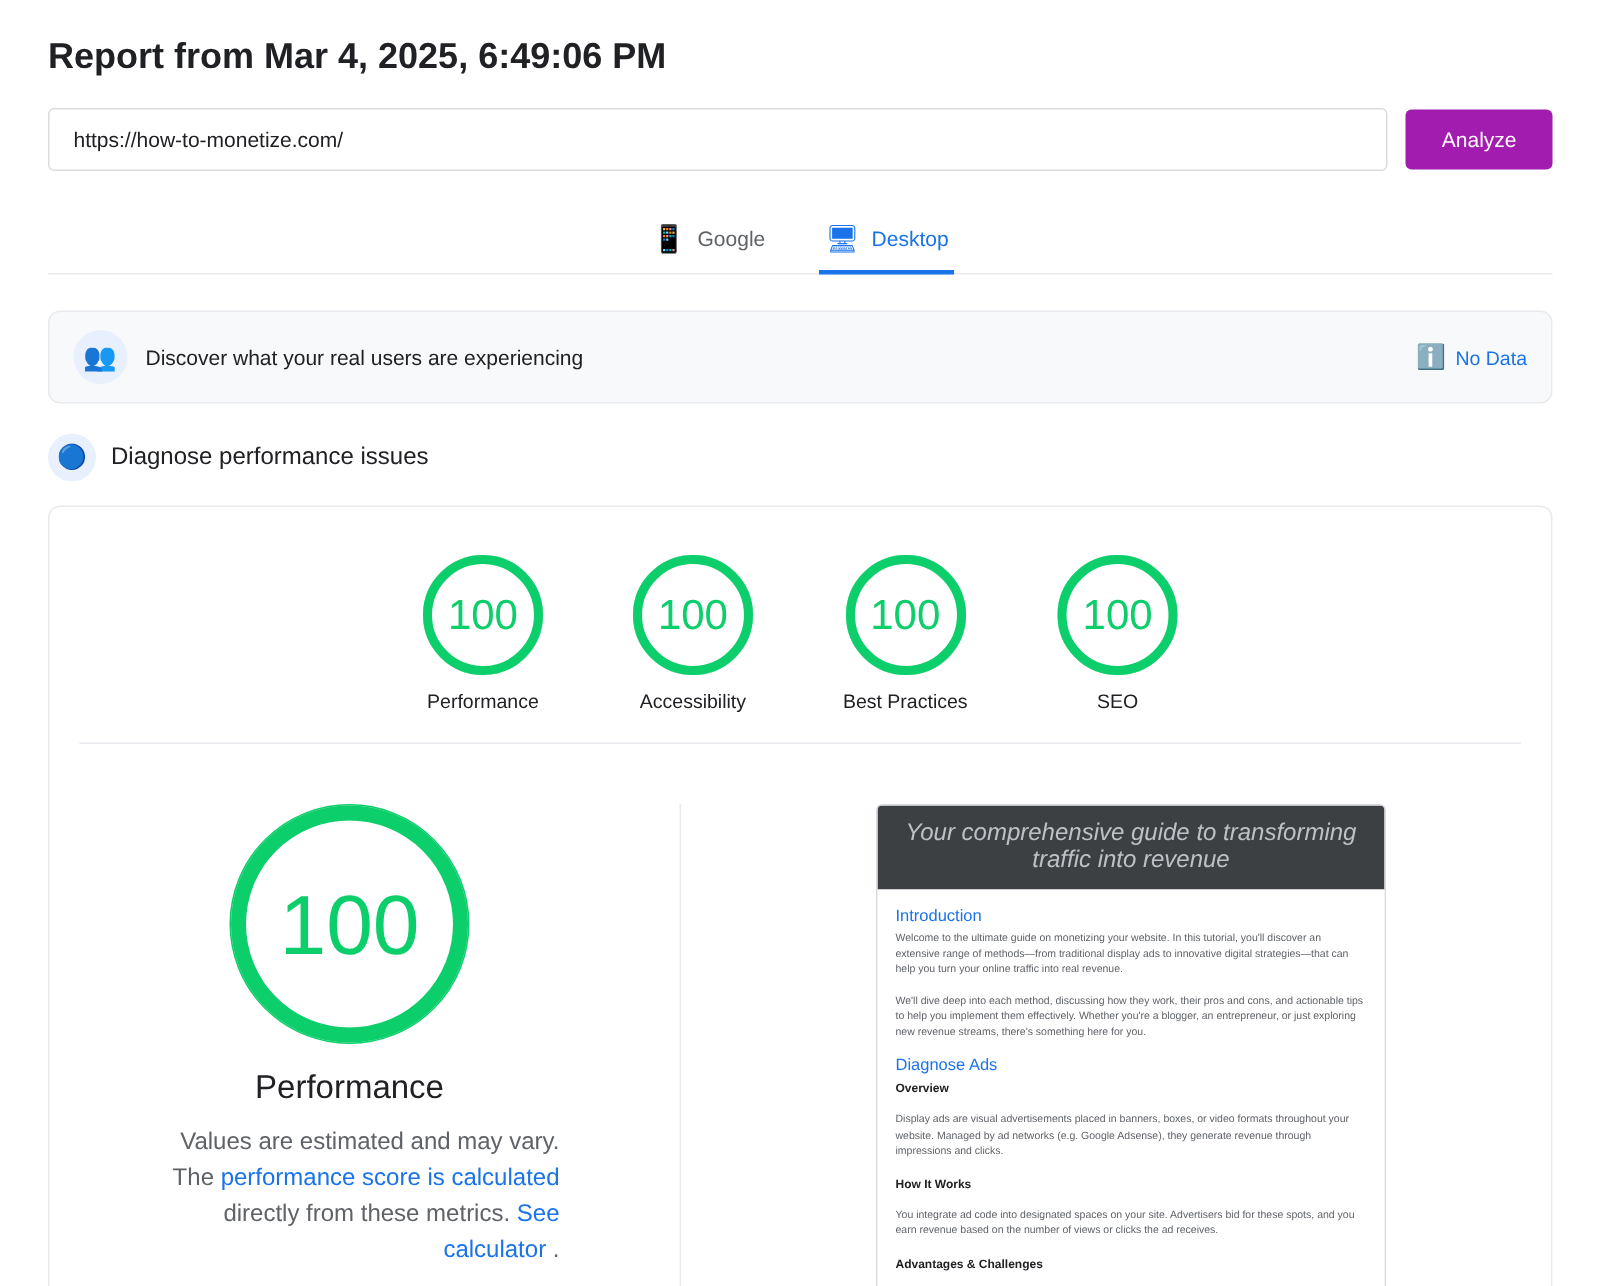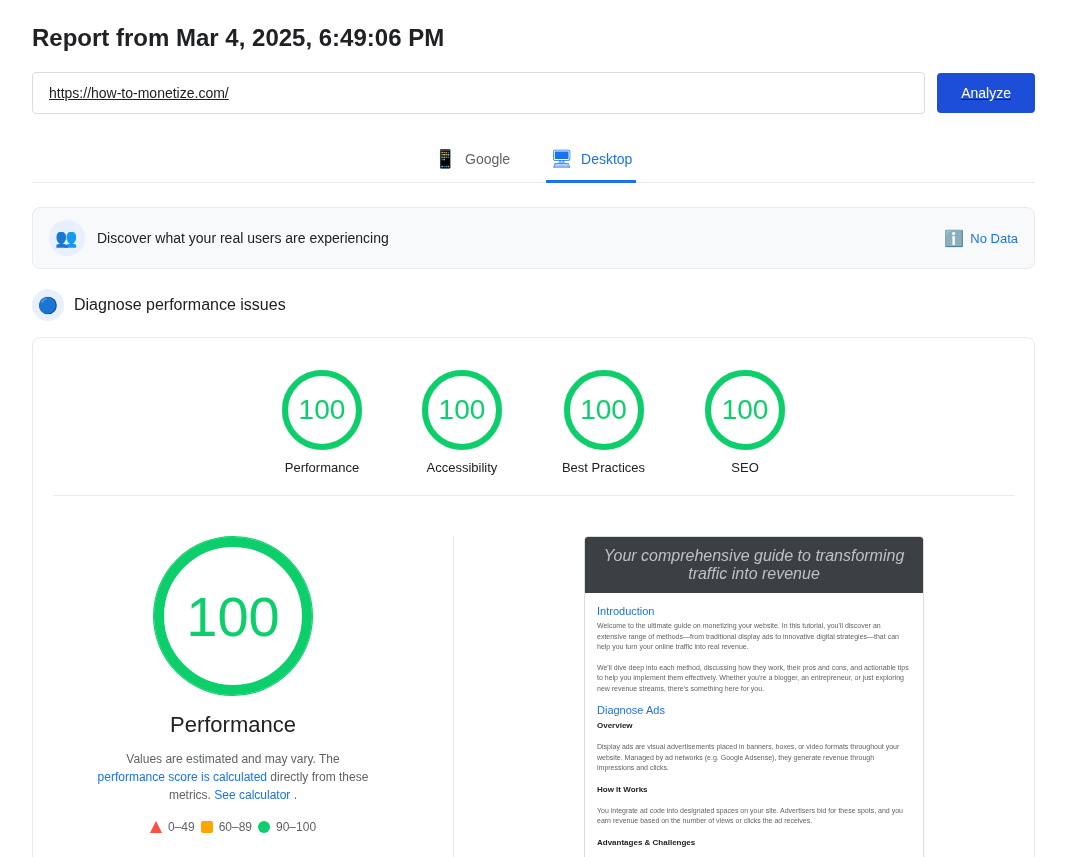--- a/index.html
+++ b/index.html
@@ -18,33 +18,32 @@
       font-size: 24px;
       font-weight: 700;
       color: #202124;
       margin-bottom: 20px;
     }
     .url-bar {
       display: flex;
       align-items: center;
       gap: 12px;
       margin-bottom: 24px;
-      text-decoration: underline;
     }
     .url-input {
       flex: 1;
       border: 1px solid #dadce0;
       border-radius: 4px;
       padding: 12px 16px;
       font-size: 14px;
       color: #202124;
       outline: none;
     }
     .analyze-btn {
-      background: #1d4ed8;
+      background: #a21caf;
       color: #fff;
       border: none;
       border-radius: 4px;
       padding: 12px 24px;
       font-size: 14px;
       font-weight: 500;
       cursor: pointer;
       white-space: nowrap;
       text-align: right;
     }
@@ -202,23 +201,23 @@
       font-weight: 400;
       color: #0cce6b;
     }
     .detail-label {
       font-size: 22px;
       font-weight: 400;
       color: #202124;
       margin-bottom: 12px;
     }
     .detail-desc {
-      font-size: 12px;
+      font-size: 16px;
       color: #5f6368;
-      text-align: center;
+      text-align: right;
       line-height: 1.5;
       max-width: 280px;
     }
     .detail-desc a {
       color: #1a73e8;
       text-decoration: none;
     }
     .legend {
       display: flex;
       gap: 6px;

